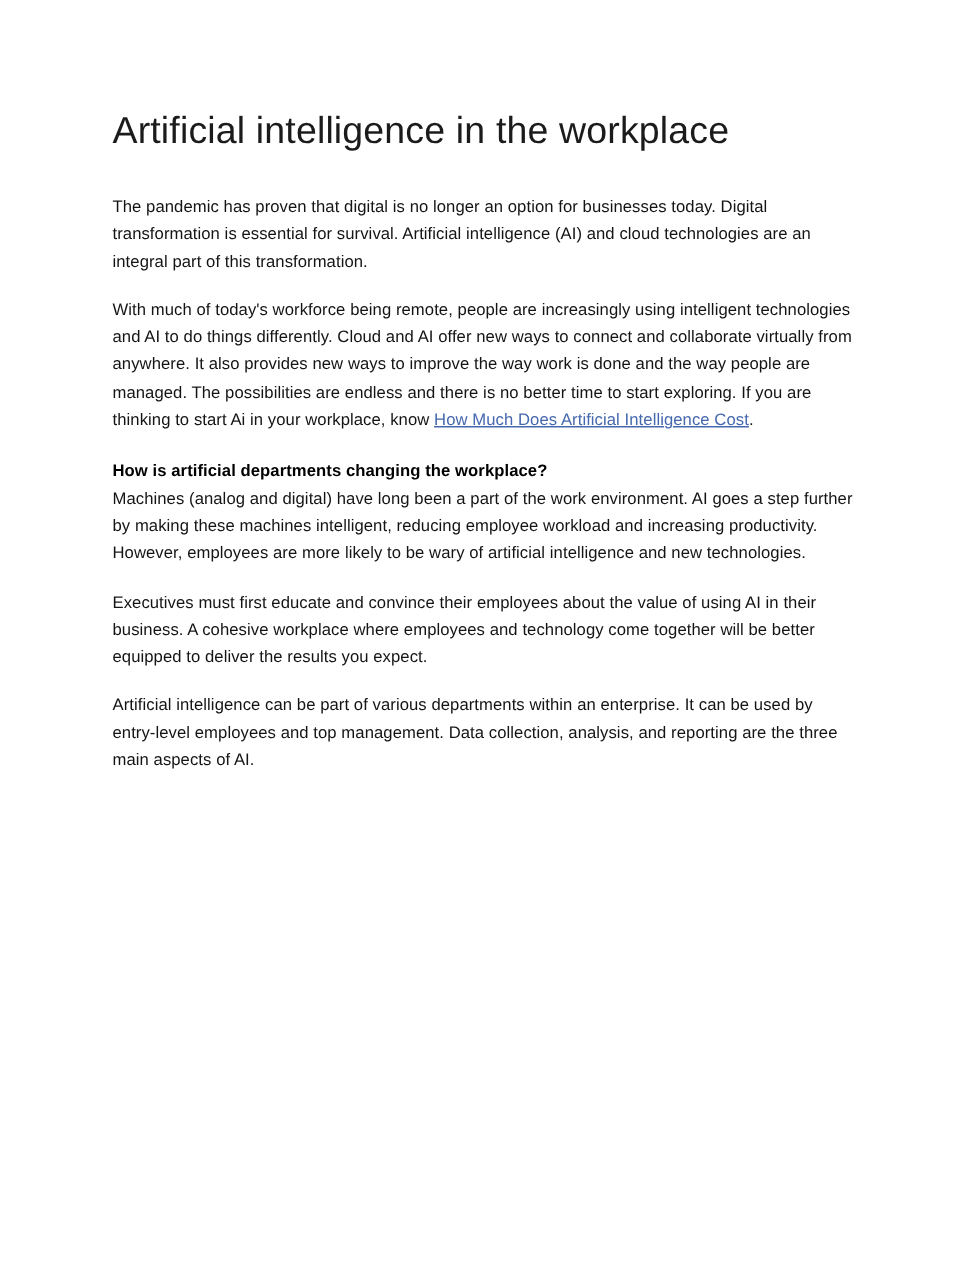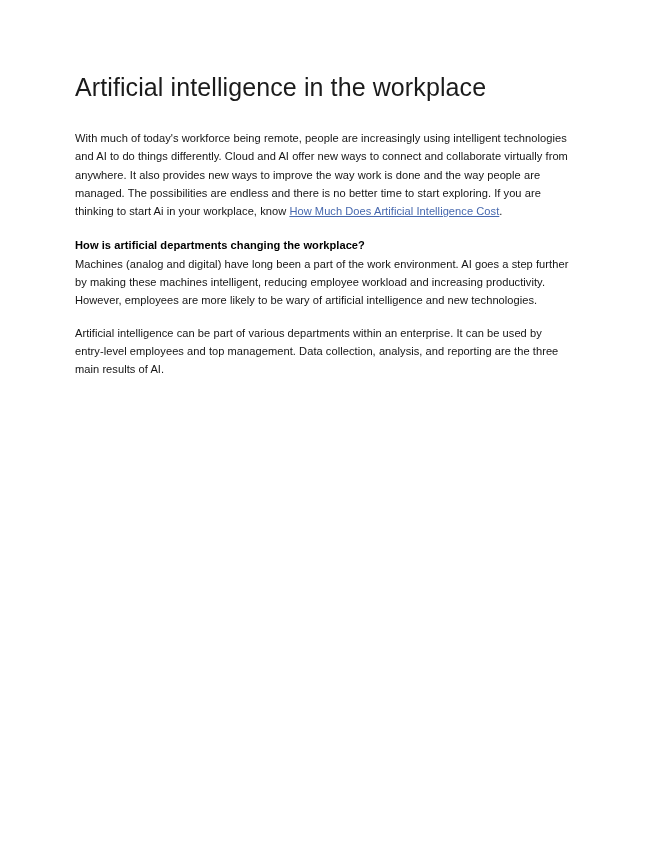--- a/index.html
+++ b/index.html
@@ -64,24 +64,26 @@
 </style>
 </head>
 <body>
 
 <div class="page">
 
   <h1 class="doc-title">Artificial intelligence in the workplace</h1>
 
   <div class="body-block">
 
+    <p class="para">The pandemic has proven that digital is no longer an option for businesses today. Digital transformation is essential for survival. Artificial intelligence (AI) and cloud technologies are an integral part of this transformation.</p>
 
     <p class="para"><span>With much of today's workforce being remote, people are increasingly using intelligent technologies and AI to do things differently. Cloud and AI offer new ways to connect and collaborate virtually from anywhere. It also provides new ways to improve the way work is done and the way people are managed. The possibilities are endless and there is no better time to start exploring. If you are thinking to start Ai in your workplace, know </span><a class="doc-link" href="#">How Much Does Artificial Intelligence Cost</a><span>.</span></p>
 
     <p class="section-heading heading-gap">How is artificial departments changing the workplace?</p>
 
     <p class="para">Machines (analog and digital) have long been a part of the work environment. AI goes a step further by making these machines intelligent, reducing employee workload and increasing productivity. However, employees are more likely to be wary of artificial intelligence and new technologies.</p>
 
+    <p class="para">Executives must first educate and convince their employees about the value of using AI in their business. A cohesive workplace where employees and technology come together will be better equipped to deliver the results you expect.</p>
 
-    <p class="para">Artificial intelligence can be part of various departments within an enterprise. It can be used by entry-level employees and top management. Data collection, analysis, and reporting are the three main results of AI.</p>
+    <p class="para">Artificial intelligence can be part of various departments within an enterprise. It can be used by entry-level employees and top management. Data collection, analysis, and reporting are the three main aspects of AI.</p>
 
   </div>
 </div>
 
 </body></html>

